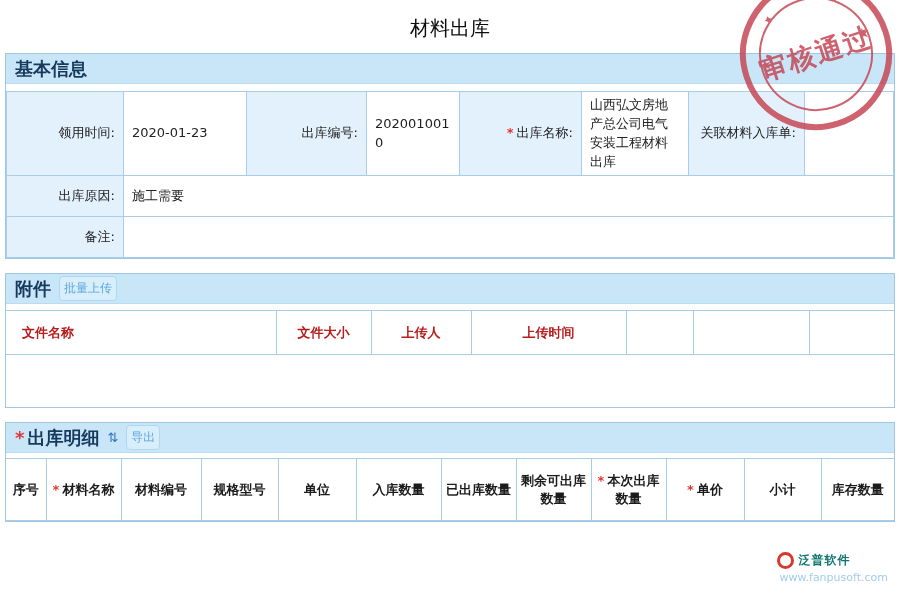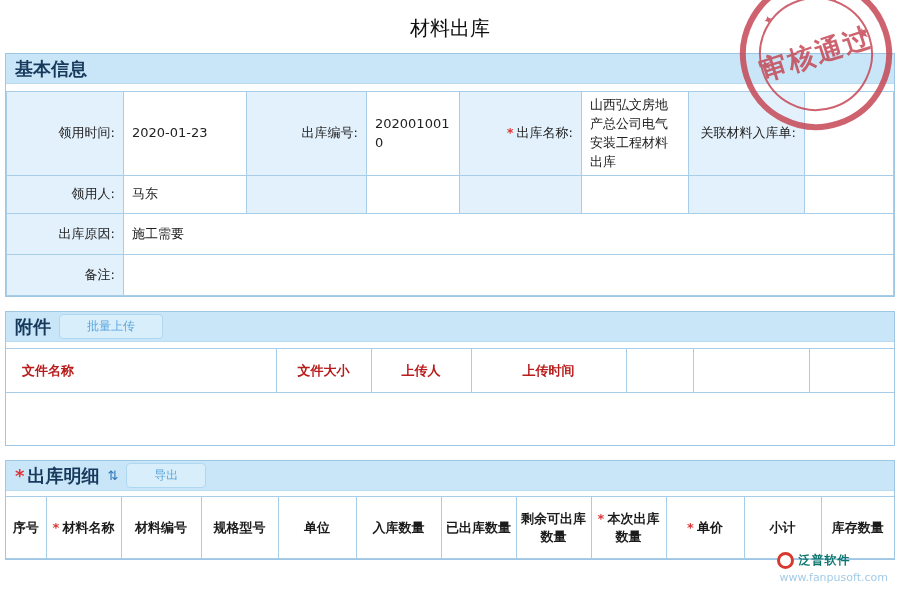--- a/index.html
+++ b/index.html
@@ -15,21 +15,21 @@
   }
   .section { margin: 0 5px 14px; border: 1px solid #9fc7e3; background: #fff; }
   .section-bar {
     height: 30px; background: #c9e6f8; display: flex; align-items: center;
     padding: 0 9px; gap: 8px; border-bottom: 1px solid #b9dcf2;
   }
   .bar-title { font-size: 18px; font-weight: bold; color: #16395c; }
   .req { color: #e03535; font-weight: bold; margin-right: 3px; }
   .btn {
     background: #d9eefb; border: 1px solid #aed7f2; color: #5aa6de;
-    font-size: 12px; padding: 3px 27px; border-radius: 4px; cursor: pointer;
+    font-size: 12px; padding: 3px 4px; border-radius: 4px; cursor: pointer;
     font-family: inherit;
   }
   .sort-ic { color: #2e75b6; font-size: 13px; cursor: pointer; }
 
   table { width: 100%; border-collapse: collapse; table-layout: fixed; }
   .info-table { margin-top: 7px; font-size: 13px; }
   .info-table td {
     border: 1px solid #a7cde8; padding: 4px 8px; vertical-align: middle;
     line-height: 1.45; word-break: break-all;
   }
@@ -115,30 +115,20 @@
       </colgroup>
       <tbody>
           <tr class="r1">
         <td class="lbl"><span>领用时间:</span></td>
         <td class="val">2020-01-23</td>
         <td class="lbl"><span>出库编号:</span></td>
         <td class="val">2020010010</td>
         <td class="lbl"><span class="req">*</span><span>出库名称:</span></td>
         <td class="val">山西弘文房地产总公司电气安装工程材料出库</td>
         <td class="lbl"><span>关联材料入库单:</span></td>
-        <td class="val"></td>
-      </tr>
-      <tr class="r3">
-        <td class="lbl"><span>领用人:</span></td>
-        <td class="val">马东</td>
-        <td class="lbl"></td>
-        <td class="val"></td>
-        <td class="lbl"></td>
-        <td class="val"></td>
-        <td class="lbl"></td>
         <td class="val"></td>
       </tr>
       <tr class="r4">
         <td class="lbl"><span>出库原因:</span></td>
         <td class="val" colspan="7">施工需要</td>
       </tr>
       <tr class="r5">
         <td class="lbl"><span>备注:</span></td>
         <td class="val" colspan="7"></td>
       </tr>

